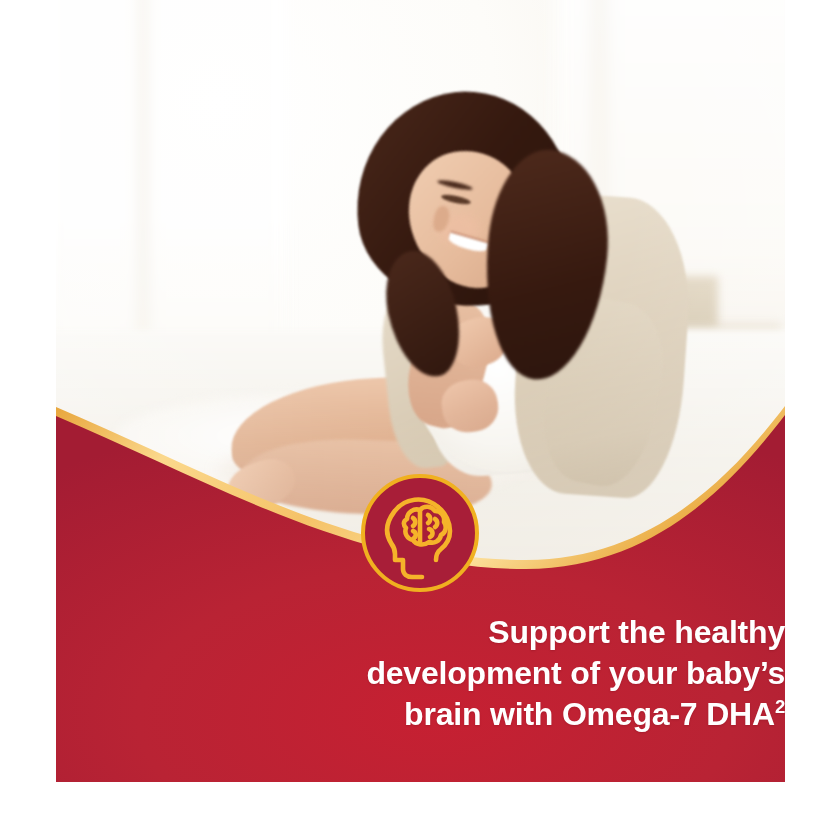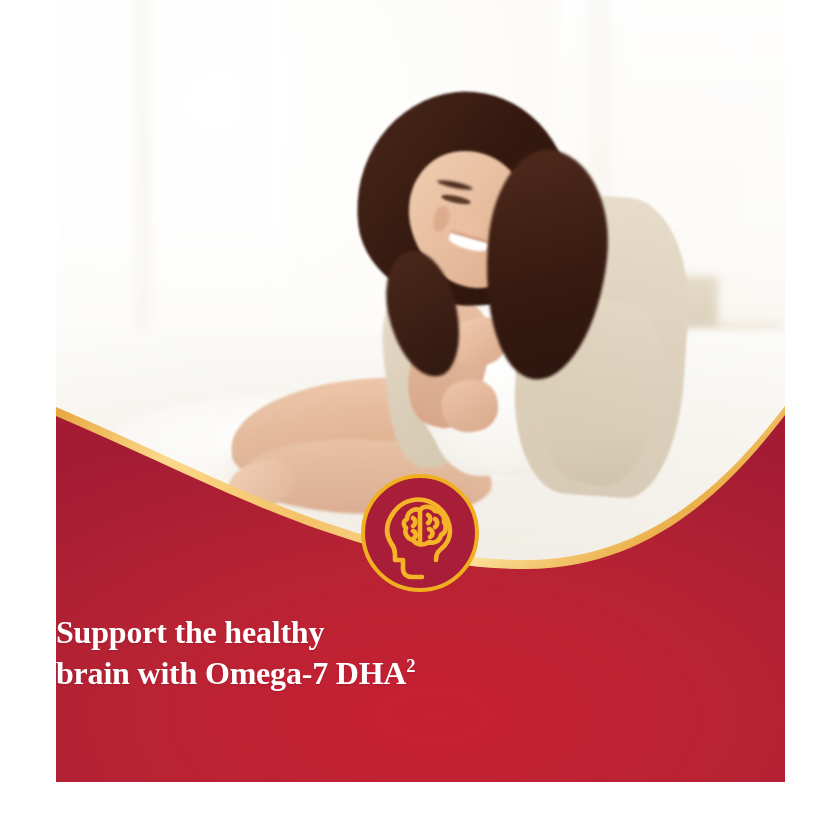--- a/index.html
+++ b/index.html
@@ -190,22 +190,22 @@
   .banner svg{display:block;width:729px;height:782px;}
 
   
   .badge{
     position:absolute;left:360px;top:473px;width:120px;height:120px;
   }
 
   
   .headline{
     position:absolute;left:56px;top:612px;width:729px;
-    text-align:left;color:#ffffff;
-    font-family:Liberation Serif, serif;
+    text-align:right;color:#ffffff;
+    font-family:Liberation Sans, sans-serif;
     font-size:32px;line-height:41px;letter-spacing:-.2px;
     text-shadow:0 1px 2px rgba(90,10,24,.22);
   }
   .hl-line{display:block;white-space:nowrap;}
   .hl-reg{font-weight:600;}
   .hl-bold{font-weight:700;}
   sup{font-size:.58em;vertical-align:super;line-height:0;font-weight:700;}
 </style>
 </head>
 <body>
@@ -295,16 +295,17 @@
         <path d="M53,58 C56,59 57,63 54,65"></path>
         <path d="M68,42 C71,44 71,48 68,50"></path>
         <path d="M69,56 C73,57 74,62 70,64"></path>
         <path d="M75,46 C78,48 78,52 75,54"></path>
       </g>
     </svg>
   </div>
 
   <div class="headline">
     <span class="hl-line hl-reg">Support the healthy</span>
+    <span class="hl-line"><span class="hl-reg">development of your </span><span class="hl-bold">baby’s</span></span>
     <span class="hl-line hl-bold"><span>brain with Omega-7 DHA</span><sup>2</sup></span>
   </div>
 
 </div>
 
 </body></html>

